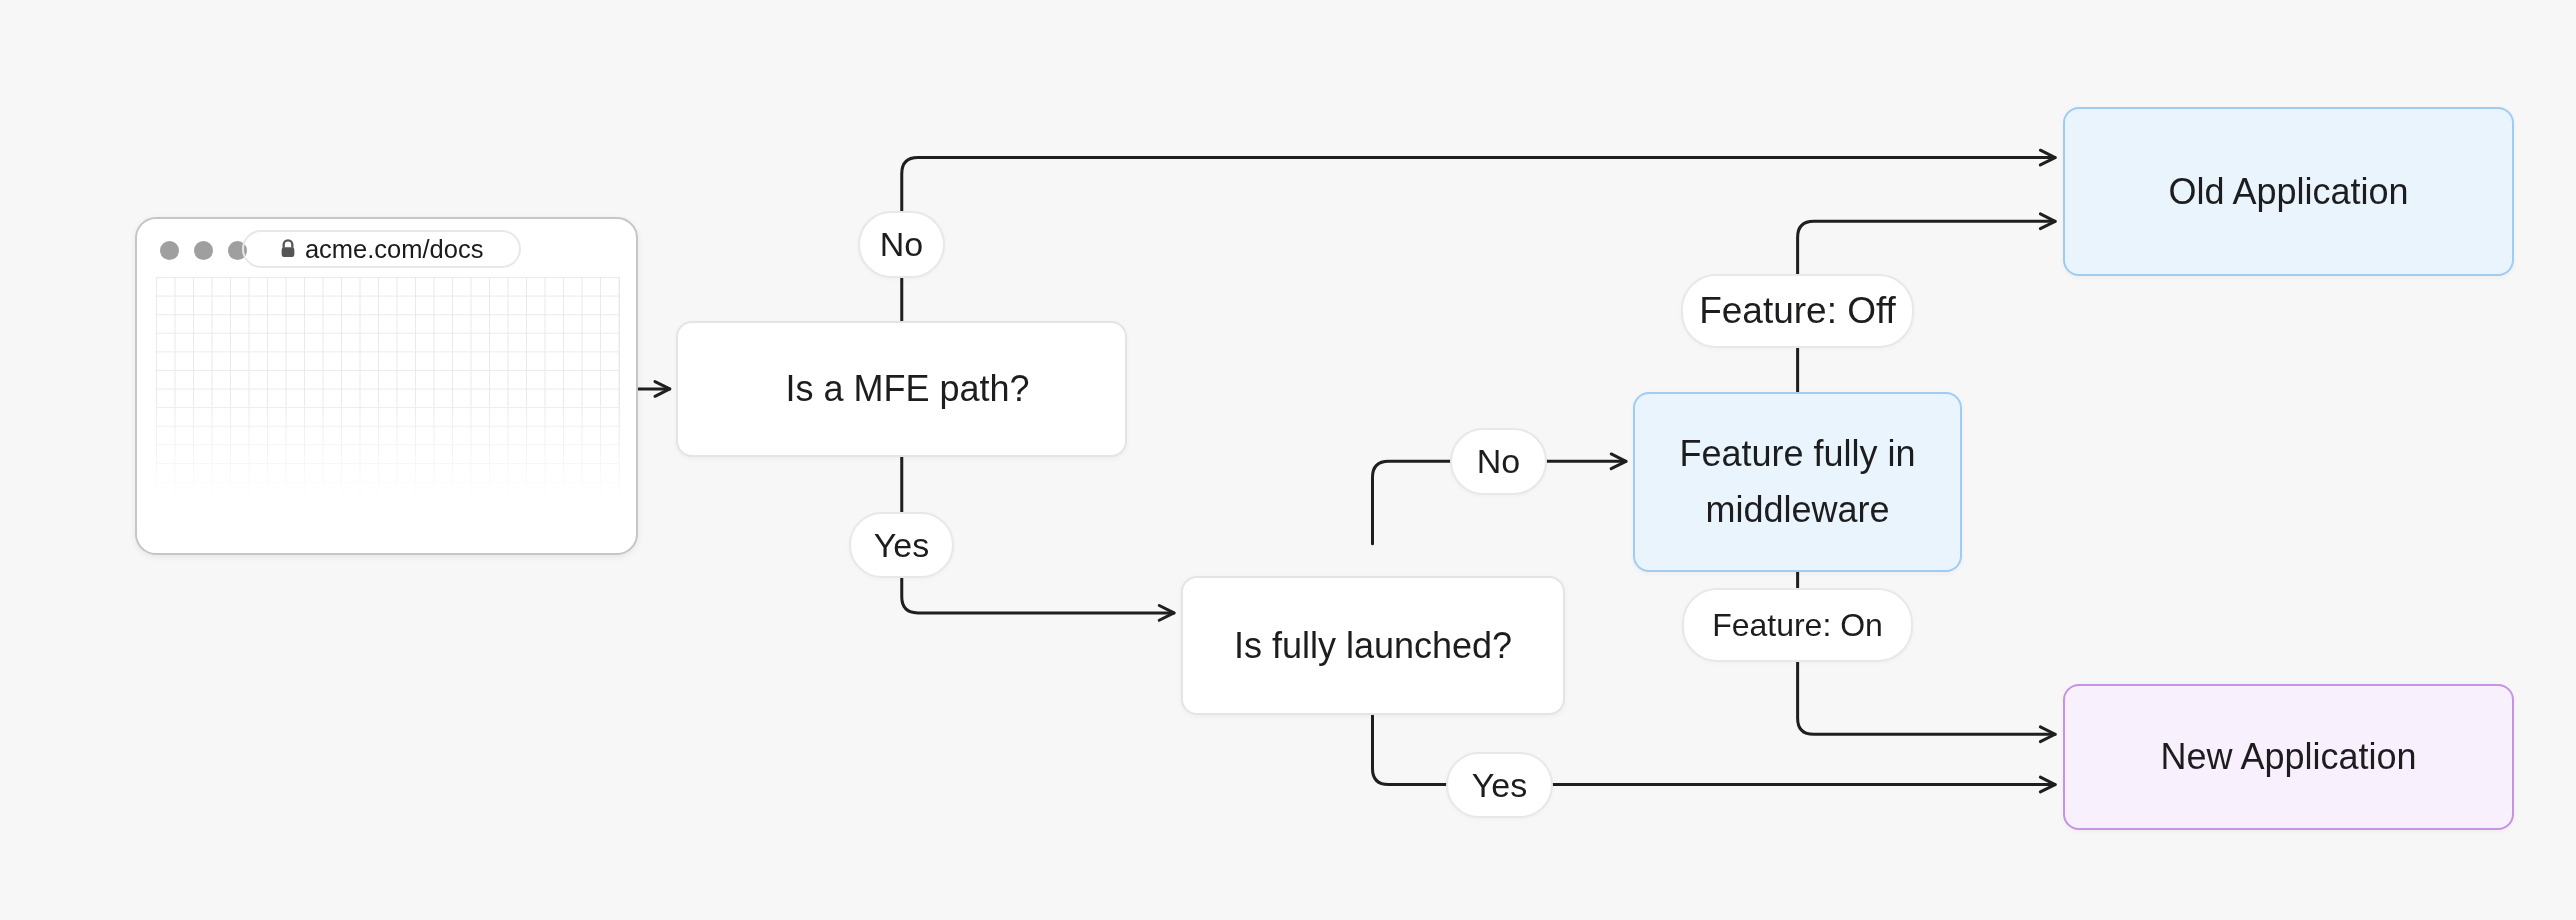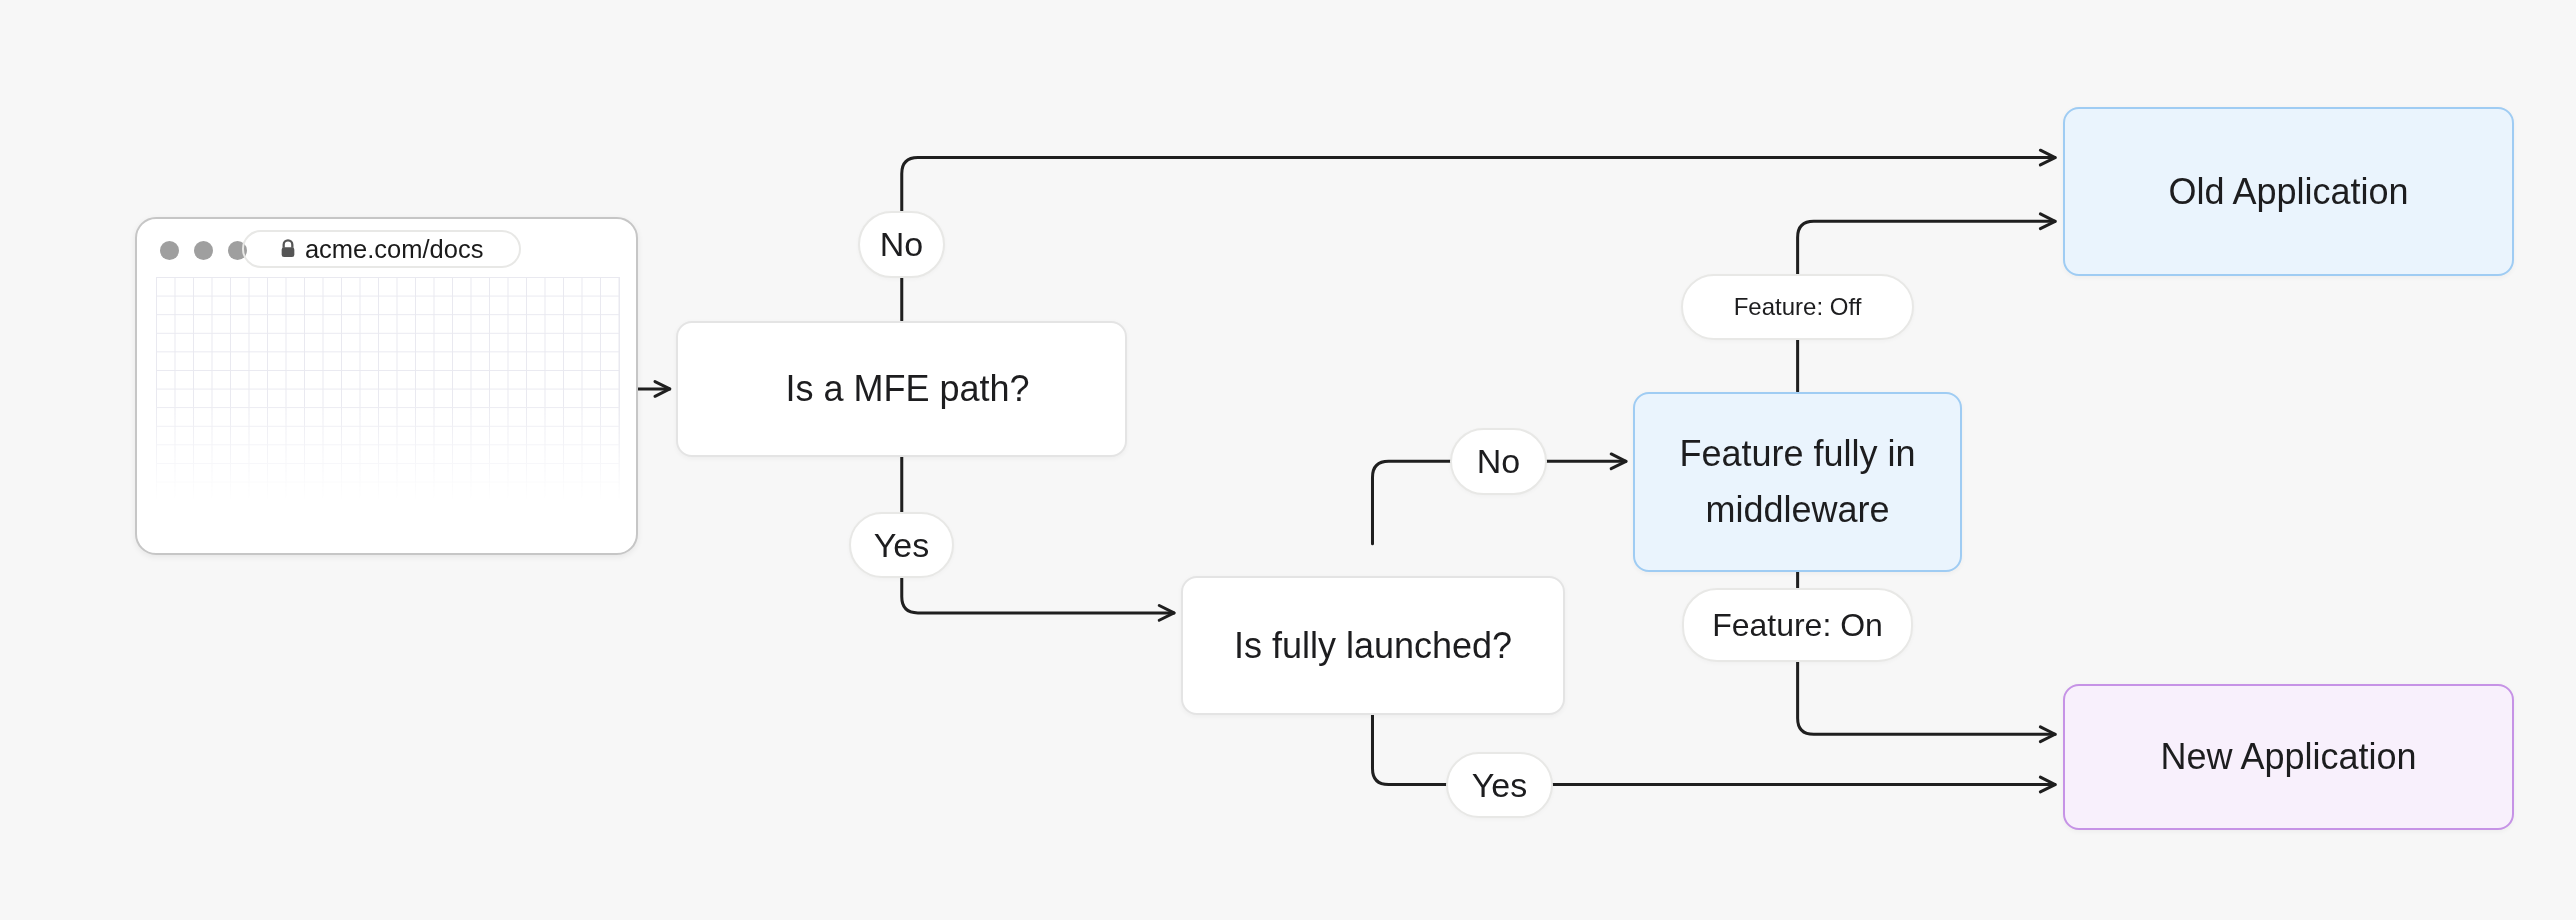--- a/index.html
+++ b/index.html
@@ -66,21 +66,21 @@
     border: 2px solid var(--pill-border, #e8e8e6);
     border-radius: 35px;
     font-size: 34px;
     box-sizing: border-box;
     box-shadow: 0 1.3px 4px rgba(0,0,0,0.03);
   }
   #pill-mfe-no       { left: 858px; top: 211px;  width: 87px; height: 67px; }
   #pill-mfe-yes      { left: 849px; top: 512px;  width: 105px; height: 66px;  }
   #pill-launched-no  { left: 1450px; top: 428px;  width: 97px; height: 67px; }
   #pill-launched-yes { left: 1446px; top: 752px; width: 107px; height: 66px;  }
-  #pill-feature-off  { left: 1681px; top: 274px;  width: 233px; height: 66px; font-size: 24px; }
+  #pill-feature-off  { left: 1681px; top: 274px;  width: 233px; height: 74px; font-size: 37px; }
   #pill-feature-on   { left: 1682px; top: 588px;  width: 231px; height: 74px; font-size: 32px; }
 
   
   .browser {
     position: absolute;
     left: 107px; top: 217px;
     width: 503px; height: 338px;
     background: #ffffff;
     border: 2px solid var(--browser-border, #c6c6c6);
     border-radius: 21px;

